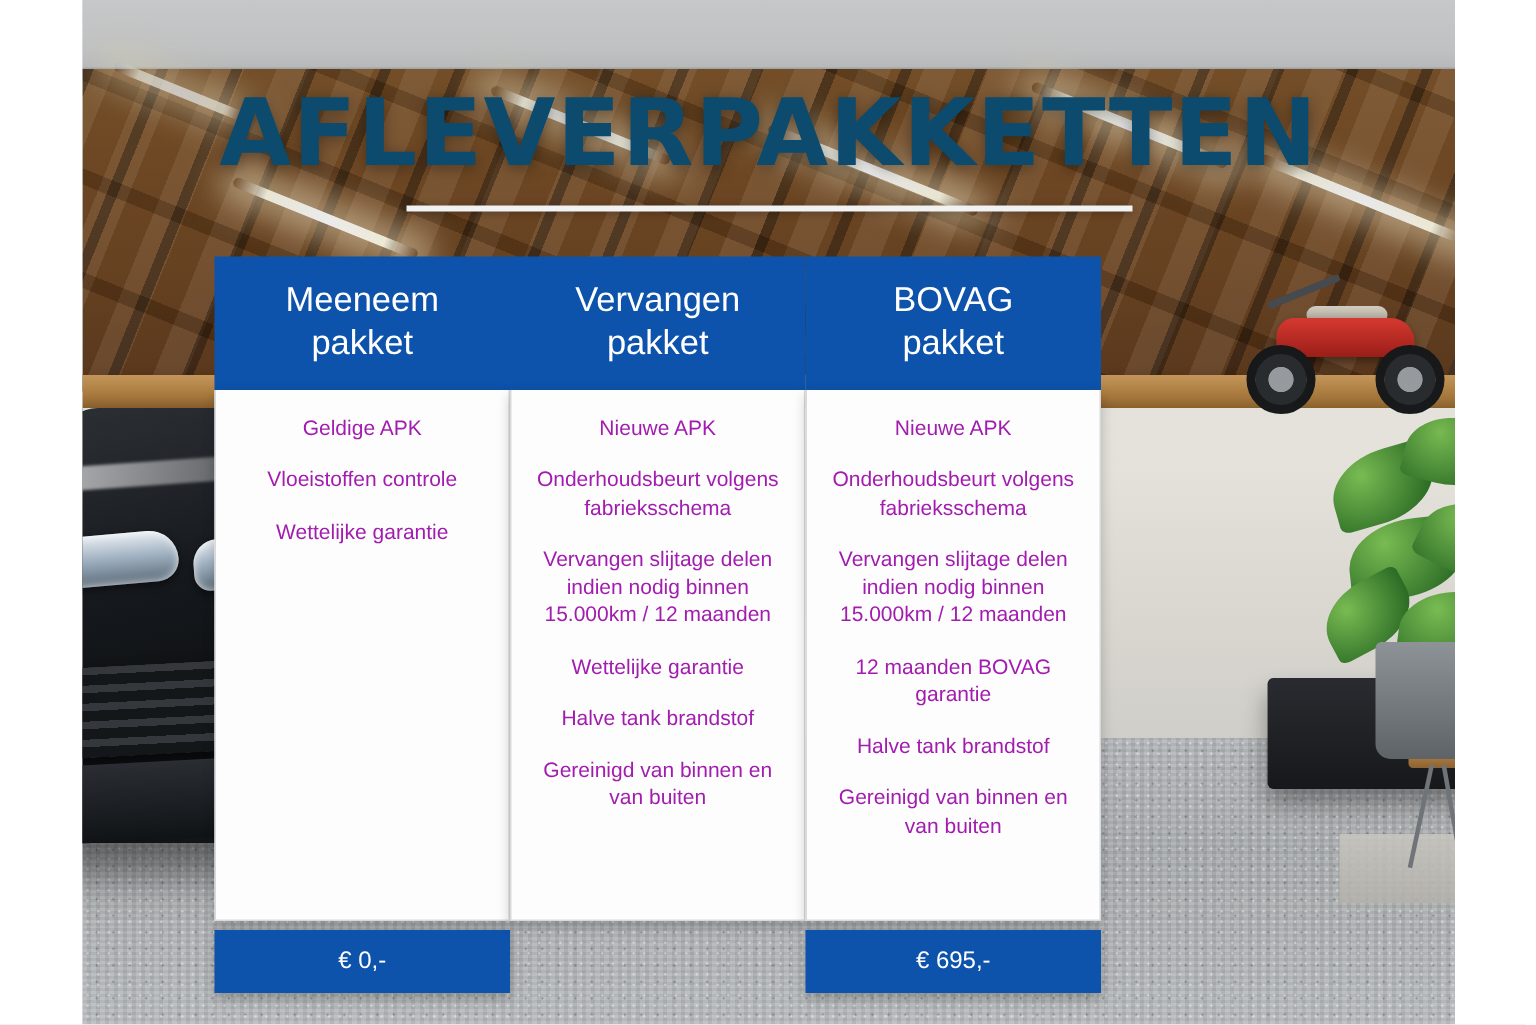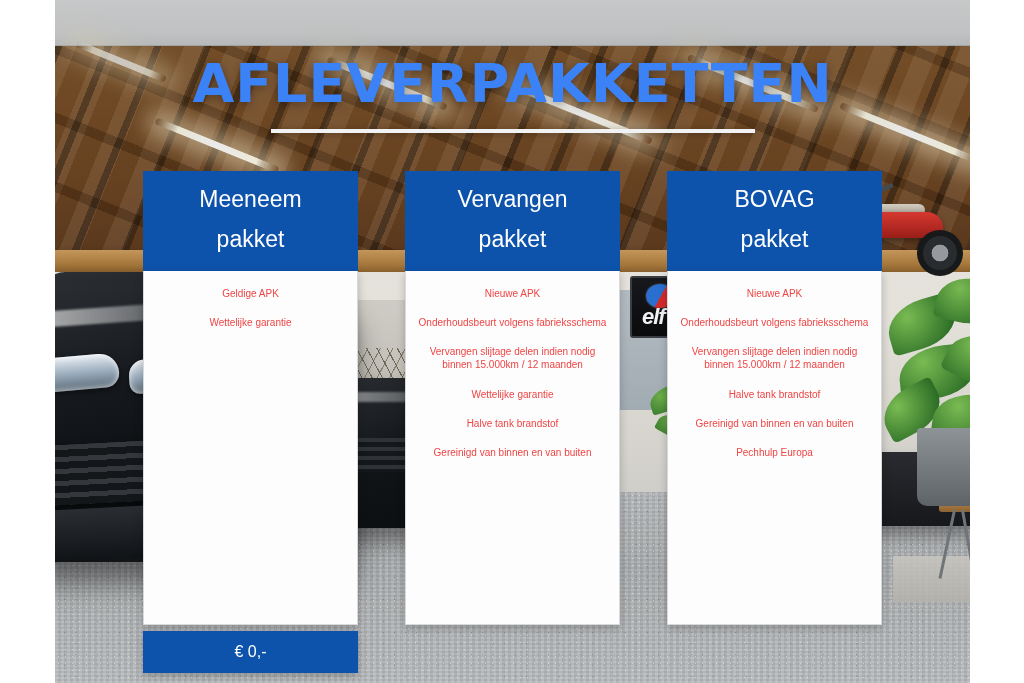--- a/index.html
+++ b/index.html
@@ -354,77 +354,77 @@
   
   .title-wrap {
     position: absolute;
     left: 55px;
     top: 56px;
     width: 915px;
     text-align: center;
   }
   .title {
     margin: 0;
-    color: #3b82f6;
+    color: #0c4a6e;
     font-family: "DejaVu Sans", sans-serif;
     font-weight: 700;
-    font-size: 54px;
+    font-size: 62px;
     letter-spacing: 1px;
     line-height: 1.05;
     text-shadow: 0 2px 10px rgba(0,0,0,.35);
   }
   .title-rule {
     margin: 16px auto 0;
     width: 484px;
     height: 4px;
     background: #f1f2f3;
     box-shadow: 0 1px 6px rgba(0,0,0,.3);
   }
 
   
   .cards {
     position: absolute;
     left: 143px;
     top: 171px;
-    width: 739px;
+    width: 591px;
     display: flex;
     justify-content: space-between;
   }
   .card {
     width: 215px;
     display: flex;
     flex-direction: column;
   }
   .card-head {
     background: #0d52ab;
     color: #ffffff;
     text-align: center;
     font-size: 23px;
     line-height: 1.28;
     padding: 14px 10px 16px;
     min-height: 54px;
   }
-  .card-head .line2 { display: block; margin-top: 11px; }
+  .card-head .line2 { display: block; }
   .card-body {
     background: #fdfdfd;
     border: 1px solid #d7d9db;
     border-top: none;
     box-shadow: 0 3px 8px rgba(0,0,0,.22);
     padding: 16px 12px 16px;
     min-height: 330px;
     box-sizing: border-box;
   }
   .card-body ul {
     list-style: none;
     margin: 0;
     padding: 0;
   }
   .card-body li {
-    color: #ef4444;
-    font-size: 10px;
+    color: #a21caf;
+    font-size: 14px;
     line-height: 1.32;
     text-align: center;
     margin: 0 0 16px 0;
   }
   .card-body li:last-child { margin-bottom: 0; }
 
   .card-foot {
     margin-top: 6px;
     background: #0d52ab;
     color: #ffffff;
@@ -525,20 +525,21 @@
   <div class="cards">
 
     <div class="card c1">
       <div class="card-head">
         <span>Meeneem</span>
         <span class="line2">pakket</span>
       </div>
       <div class="card-body">
         <ul>
           <li>Geldige APK</li>
+          <li>Vloeistoffen controle</li>
           <li>Wettelijke garantie</li>
         </ul>
       </div>
       <div class="card-foot">€ 0,-</div>
     </div>
 
     <div class="card c2">
       <div class="card-head">
         <span>Vervangen</span>
         <span class="line2">pakket</span>
@@ -558,21 +559,22 @@
     <div class="card c3">
       <div class="card-head">
         <span>BOVAG</span>
         <span class="line2">pakket</span>
       </div>
       <div class="card-body">
         <ul>
           <li>Nieuwe APK</li>
           <li>Onderhoudsbeurt volgens fabrieksschema</li>
           <li>Vervangen slijtage delen indien nodig binnen 15.000km / 12 maanden</li>
+          <li>12 maanden BOVAG garantie</li>
           <li>Halve tank brandstof</li>
           <li>Gereinigd van binnen en van buiten</li>
-          <li>Pechhulp Europa</li>
         </ul>
       </div>
+      <div class="card-foot">€ 695,-</div>
     </div>
 
   </div>
 </div>
 
 </body></html>

